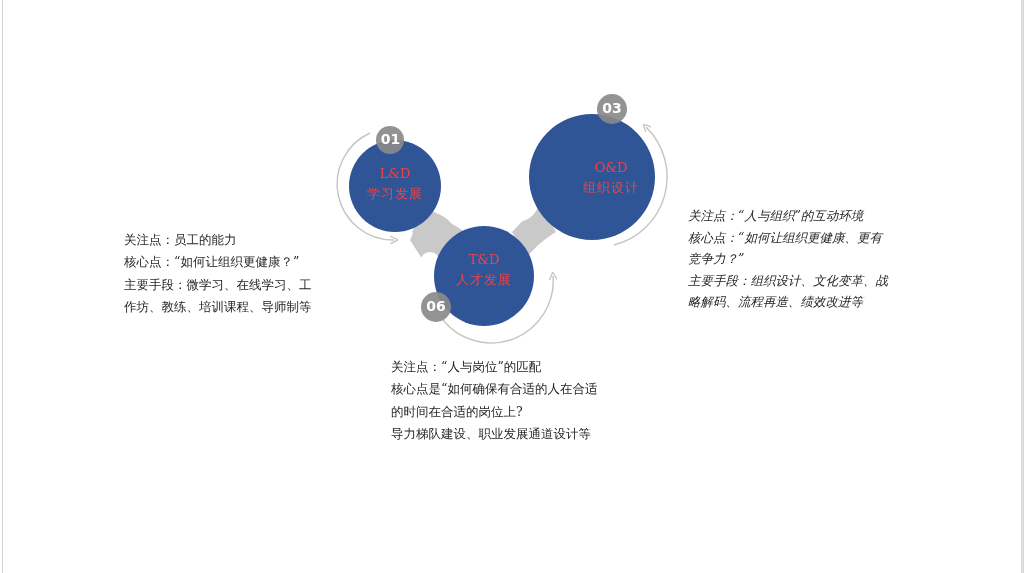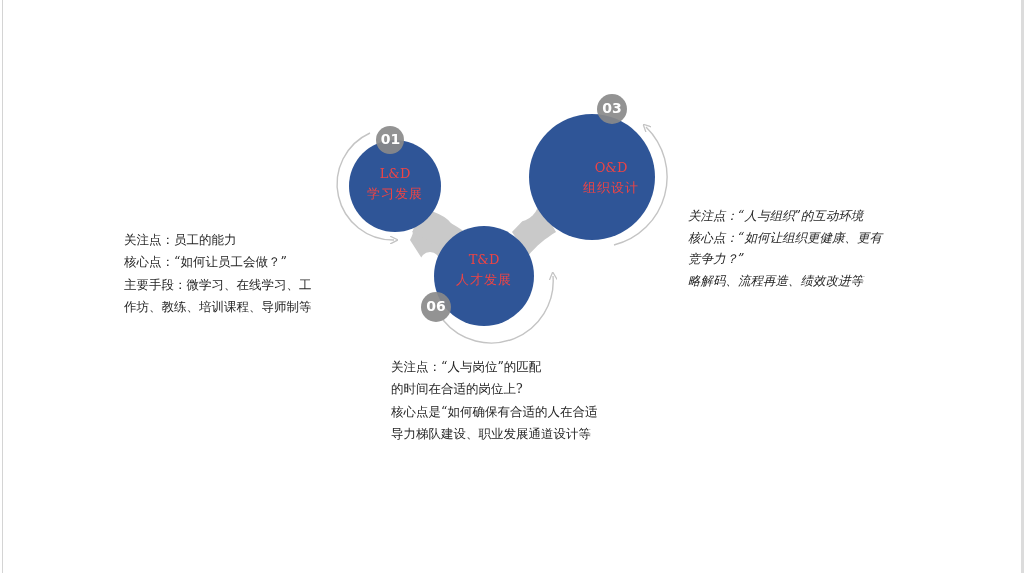--- a/index.html
+++ b/index.html
@@ -77,30 +77,31 @@
   <span class="en">T&amp;D</span>
   <span class="zh">人才发展</span>
 </div>
 <div class="circle-label" style="left:571px; top:158px; width:80px;">
   <span class="en">O&amp;D</span>
   <span class="zh">组织设计</span>
 </div>
 
 <div class="text-block" style="left:124px; top:216px;margin-top:13px;">
   <div>关注点：员工的能力</div>
-  <div>核心点：“如何让员工会做？”</div>
+  <div>核心点：“如何让组织更健康？”</div>
   <div>主要手段：微学习、在线学习、工</div>
   <div>作坊、教练、培训课程、导师制等</div>
 </div>
 
 <div class="text-block" style="left:391px; top:356px;">
   <div>关注点：“人与岗位”的匹配</div>
+  <div>核心点是“如何确保有合适的人在合适</div>
   <div>的时间在合适的岗位上?</div>
-  <div>核心点是“如何确保有合适的人在合适</div>
   <div>导力梯队建设、职业发展通道设计等</div>
 </div>
 
 <div class="text-block" style="left:688px; top:205px; line-height:21.6px;font-style:italic;">
   <div style="height:21.6px;">关注点：“人与组织”的互动环境</div>
   <div style="height:21.6px;">核心点：“如何让组织更健康、更有</div>
   <div style="height:21.6px;">竞争力？”</div>
+  <div style="height:21.6px;">主要手段：组织设计、文化变革、战</div>
   <div style="height:21.6px;">略解码、流程再造、绩效改进等</div>
 </div>
 
 </body></html>

